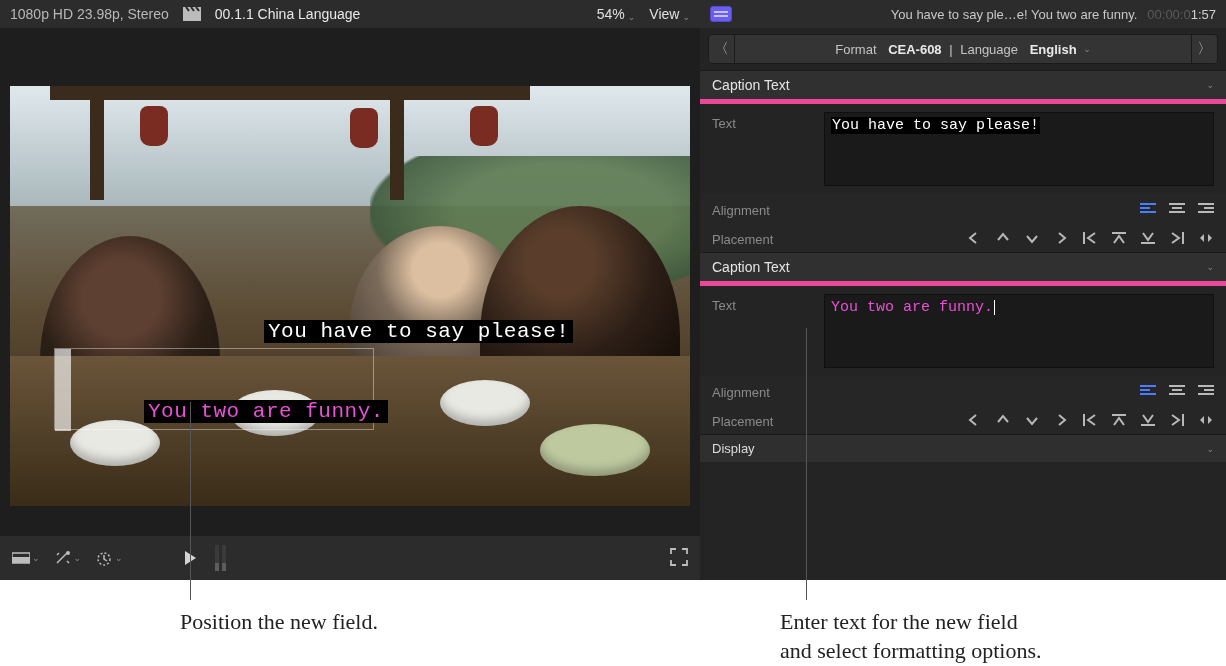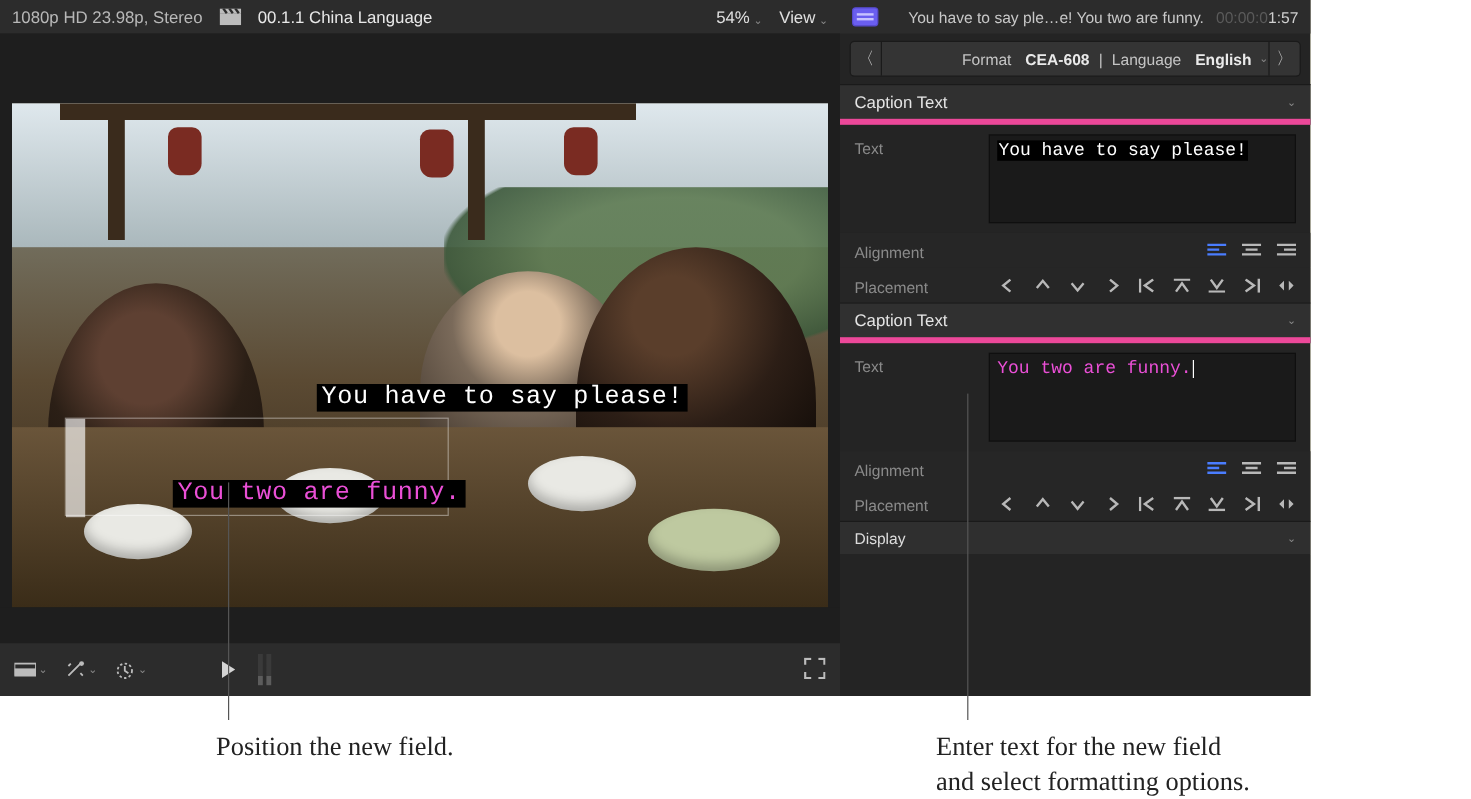--- a/index.html
+++ b/index.html
@@ -8,23 +8,23 @@
       height: 666px;
       background: #ffffff;
       font-family: -apple-system, "Helvetica Neue", Arial, sans-serif;
       font-size: 13px;
       color: #ccc;
       position: relative;
       overflow: hidden;
     }
     .app {
       display: flex;
-      width: 1092px;
+      width: 1226px;
       height: 580px;
-      background: #fef9c3;
+      background: #5eead4;
     }
     
     .viewer {
       width: 700px;
       display: flex;
       flex-direction: column;
       background: #1e1e1e;
     }
     .top-bar {
       height: 28px;
@@ -173,21 +173,21 @@
       width:26px;
       display:flex; align-items:center; justify-content:center;
       color:#bbb;
       cursor:pointer;
       font-size:14px;
       border-right:1px solid #1a1a1a;
     }
     .nav-btn.right{ border-right:none; border-left:1px solid #1a1a1a;}
     .format-label {
       flex:1;
-      display:flex; align-items:center; justify-content:flex-end;
+      display:flex; align-items:center; justify-content:center;
       gap:4px;
       font-size:13px;
       color:#c4c4c4;
       cursor:pointer;
     }
     .format-label b { color:#eaeaea; font-weight:600; }
 
     .section-header {
       background:#303030;
       padding: 6px 12px;

